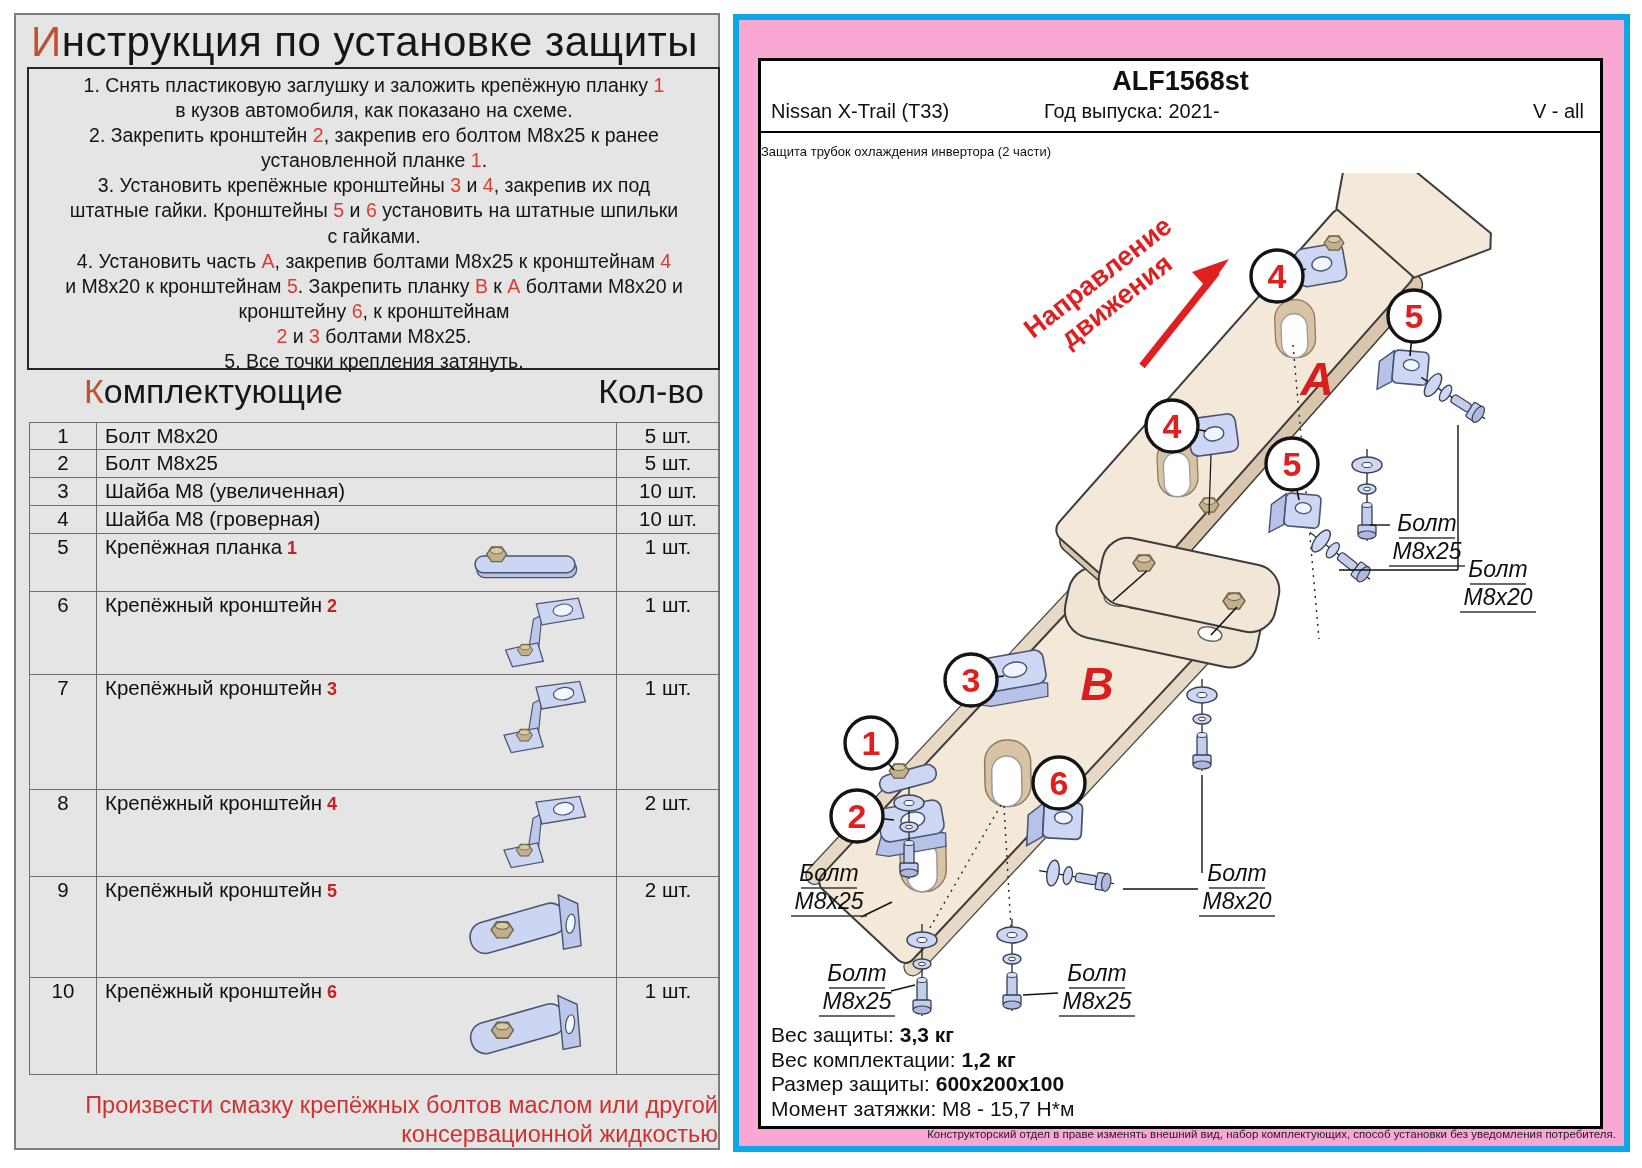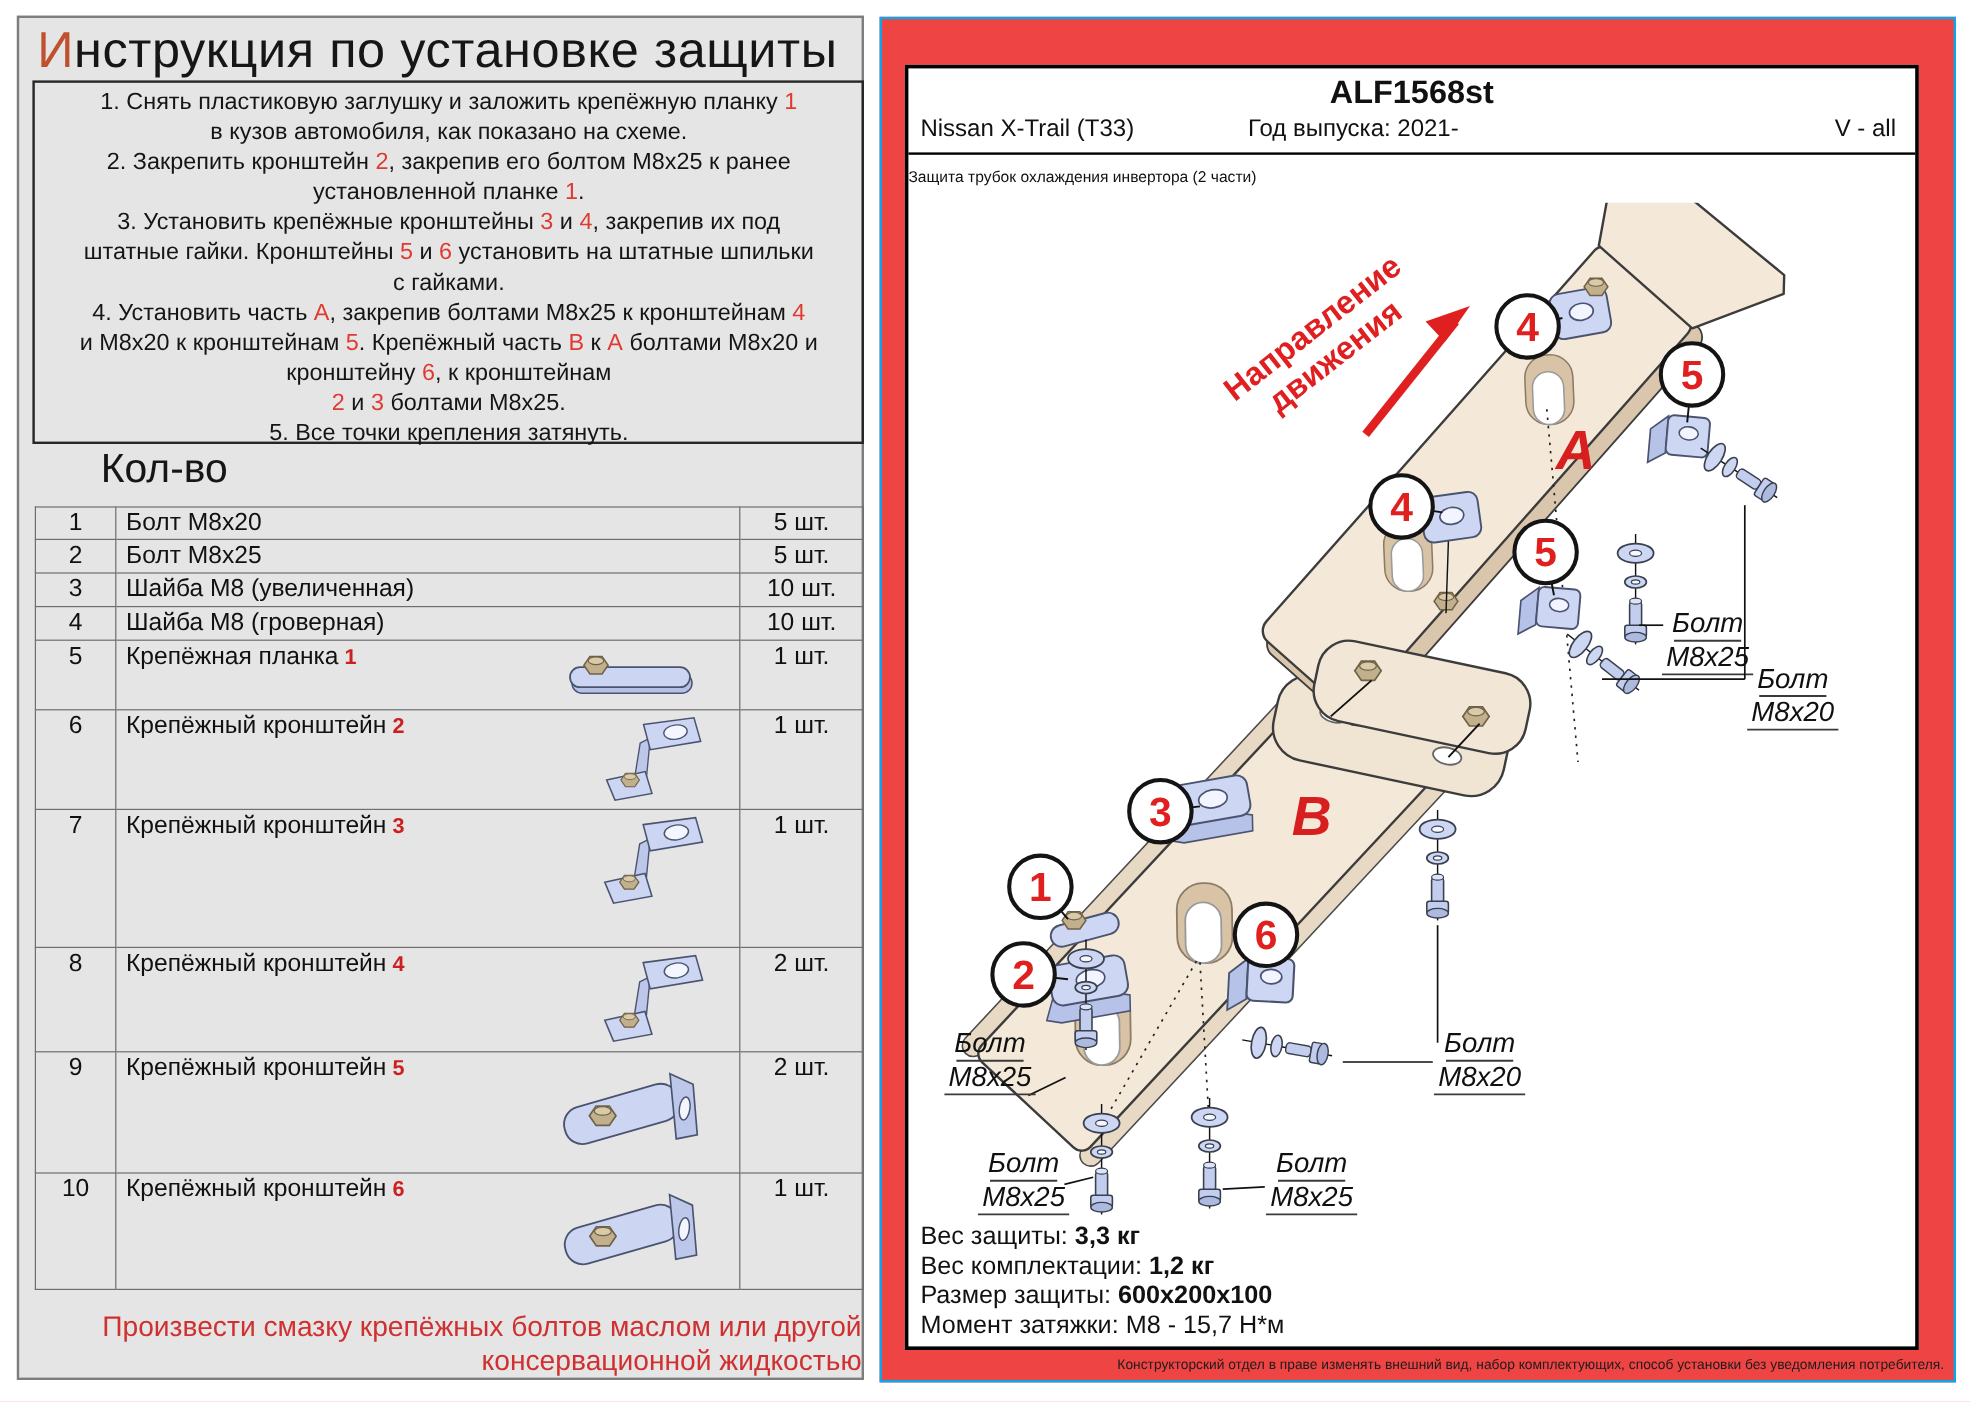--- a/index.html
+++ b/index.html
@@ -41,21 +41,21 @@
   td.c-qty { width:103px; text-align:center; }
   .ref-num { color:#cc1f1f; font-weight:bold; font-size:18px; margin-left:5px; }
   .part-icon { position:absolute; right:16px; top:2px; }
   .note-red {
     position:absolute; left:0; top:1076px; width:100%; text-align:right;
     font-size:23.5px; line-height:29px; color:#d03030;
   }
   
   .right-outer {
     position:absolute; left:733px; top:14px; width:897px; height:1138px;
-    border:2px solid #0ea5e9; background:#ef4444;
+    border:6px solid #0ea5e9; background:#f9a8d4;
   }
   .diagram-box {
     position:absolute; left:19px; top:38px; width:845px; height:1071px;
     border:3px solid #000; background:#fff;
   }
   .hdr-code { text-align:center; font-size:27px; font-weight:bold; padding-top:5px; height:39px; }
   .hdr-row { position:relative; height:26px; font-size:20px; }
   .hdr-car { position:absolute; left:10px; top:0; }
   .hdr-year { position:absolute; left:283px; top:0; }
   .hdr-engine { position:absolute; right:16px; top:0; }
@@ -78,27 +78,28 @@
 
   <div class="instr-box">
       <div><span>1. Снять пластиковую заглушку и заложить крепёжную планку </span><span class="red-tok">1</span></div>
       <div><span>в кузов автомобиля, как показано на схеме.</span></div>
       <div><span>2. Закрепить кронштейн </span><span class="red-tok">2</span><span>, закрепив его болтом М8х25 к ранее</span></div>
       <div><span>установленной планке </span><span class="red-tok">1</span><span>.</span></div>
       <div><span>3. Установить крепёжные кронштейны </span><span class="red-tok">3</span><span> и </span><span class="red-tok">4</span><span>, закрепив их под</span></div>
       <div><span>штатные гайки. Кронштейны </span><span class="red-tok">5</span><span> и </span><span class="red-tok">6</span><span> установить на штатные шпильки</span></div>
       <div><span>с гайками.</span></div>
       <div><span>4. Установить часть </span><span class="red-tok">А</span><span>, закрепив болтами М8х25 к кронштейнам </span><span class="red-tok">4</span></div>
-      <div><span>и М8х20 к кронштейнам </span><span class="red-tok">5</span><span>. Крепёжный часть </span><span class="red-tok">В</span><span> к </span><span class="red-tok">А</span><span> болтами М8х20 и</span></div>
+      <div><span>и М8х20 к кронштейнам </span><span class="red-tok">5</span><span>. Закрепить планку </span><span class="red-tok">В</span><span> к </span><span class="red-tok">А</span><span> болтами М8х20 и</span></div>
       <div><span>кронштейну </span><span class="red-tok">6</span><span>, к кронштейнам</span></div>
       <div><span class="red-tok">2</span><span> и </span><span class="red-tok">3</span><span> болтами М8х25.</span></div>
       <div><span>5. Все точки крепления затянуть.</span></div>
     </div>
 
   <div class="comp-head">
+    <span><span class="cap">К</span><span>омплектующие</span></span>
     <span>Кол-во</span>
   </div>
 
   <table class="parts">
       <tbody>
         <tr style="height: 27px;">
           <td class="c-num">1</td>
           <td class="c-name"><span>Болт М8х20</span></td>
           <td class="c-qty">5 шт.</td>
         </tr>

